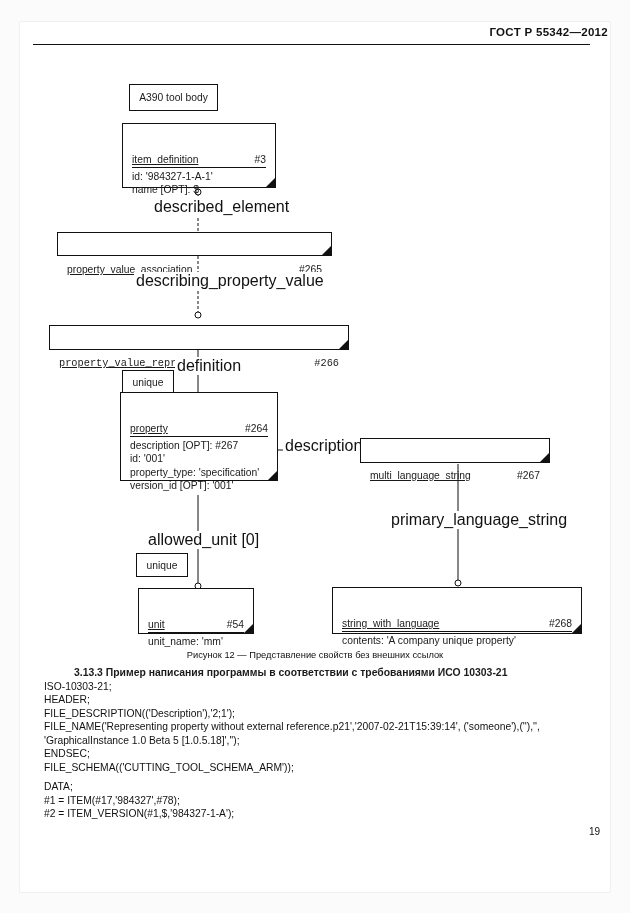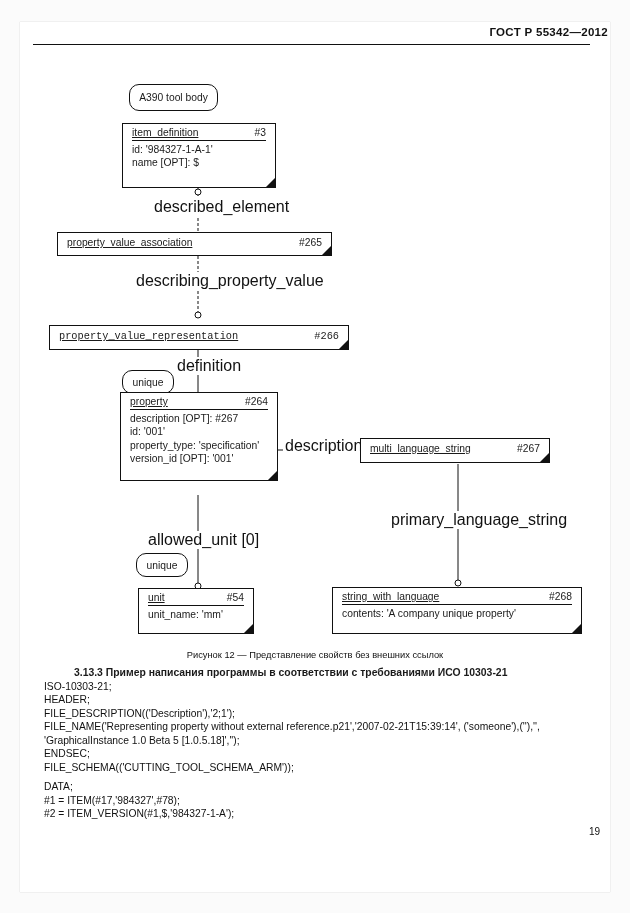--- a/index.html
+++ b/index.html
@@ -79,20 +79,21 @@
     border-bottom: 11px solid #111;
   }
   .ebox-hdr {
     position: relative;
     display: flex;
     justify-content: space-between;
     align-items: baseline;
     padding: 3px 9px 2px 9px;
     font-size: 10.3px;
     white-space: nowrap;
+    margin-top: 27px;
   }
   .ebox-title { text-decoration: underline; }
   .ebox-id { text-decoration: none; padding-left: 10px; }
   .ebox-sep {
     height: 1px;
     background: #111;
     margin: 0 9px 2px 9px;
   }
   .ebox-attrs {
     padding: 0 9px 4px 9px;
@@ -100,21 +101,21 @@
     line-height: 13.4px;
     white-space: nowrap;
   }
   .ebox.single .ebox-hdr { padding-top: 4px; padding-bottom: 4px; }
 
   
   .cap {
     position: absolute;
     background: #ffffff;
     border: 1.2px solid #111;
-    border-radius: 10px;
+    border-radius: 0;
     font-size: 10.3px;
     display: flex;
     align-items: center;
     justify-content: center;
     box-sizing: border-box;
     white-space: nowrap;
   }
 
   
   .elabel {

